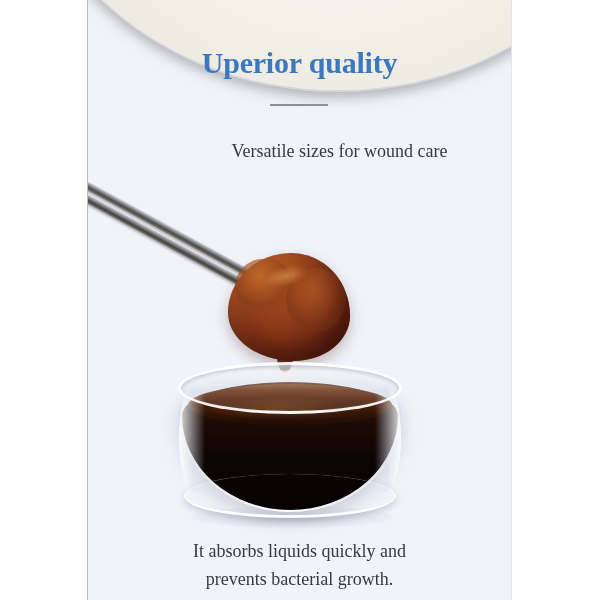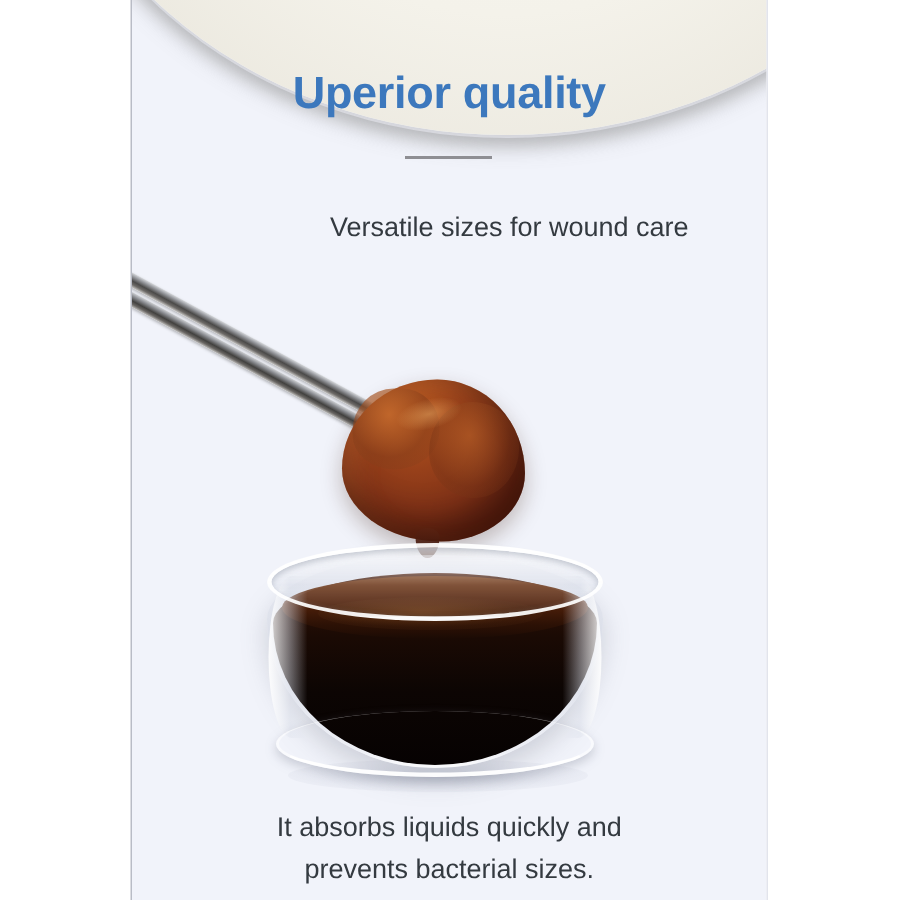--- a/index.html
+++ b/index.html
@@ -13,20 +13,21 @@
     font-family: "Liberation Sans", sans-serif;
     overflow: hidden;
   }
 
   #product-card {
     position: relative;
     width: 600px;
     height: 600px;
     background: #ffffff;
     overflow: hidden;
+    font-family: Liberation Serif, serif;
   }
 
   
   .panel {
     position: absolute;
     left: 88px;
     top: 0;
     width: 423px;
     height: 600px;
     background: #f1f3fa;
@@ -352,21 +353,21 @@
     </div>
 
     <div class="headline">Uperior quality</div>
 
     <div class="divider"></div>
 
     <div class="subtitle">Versatile sizes for wound care</div>
 
     <div class="caption">
       <div>It absorbs liquids quickly and</div>
-      <div>prevents bacterial sizes.</div>
+      <div>prevents bacterial growth.</div>
     </div>
 
   </div>
 
   <div class="edge-line-left"></div>
   <div class="edge-line-right"></div>
 
 </div>
 
 </body></html>

